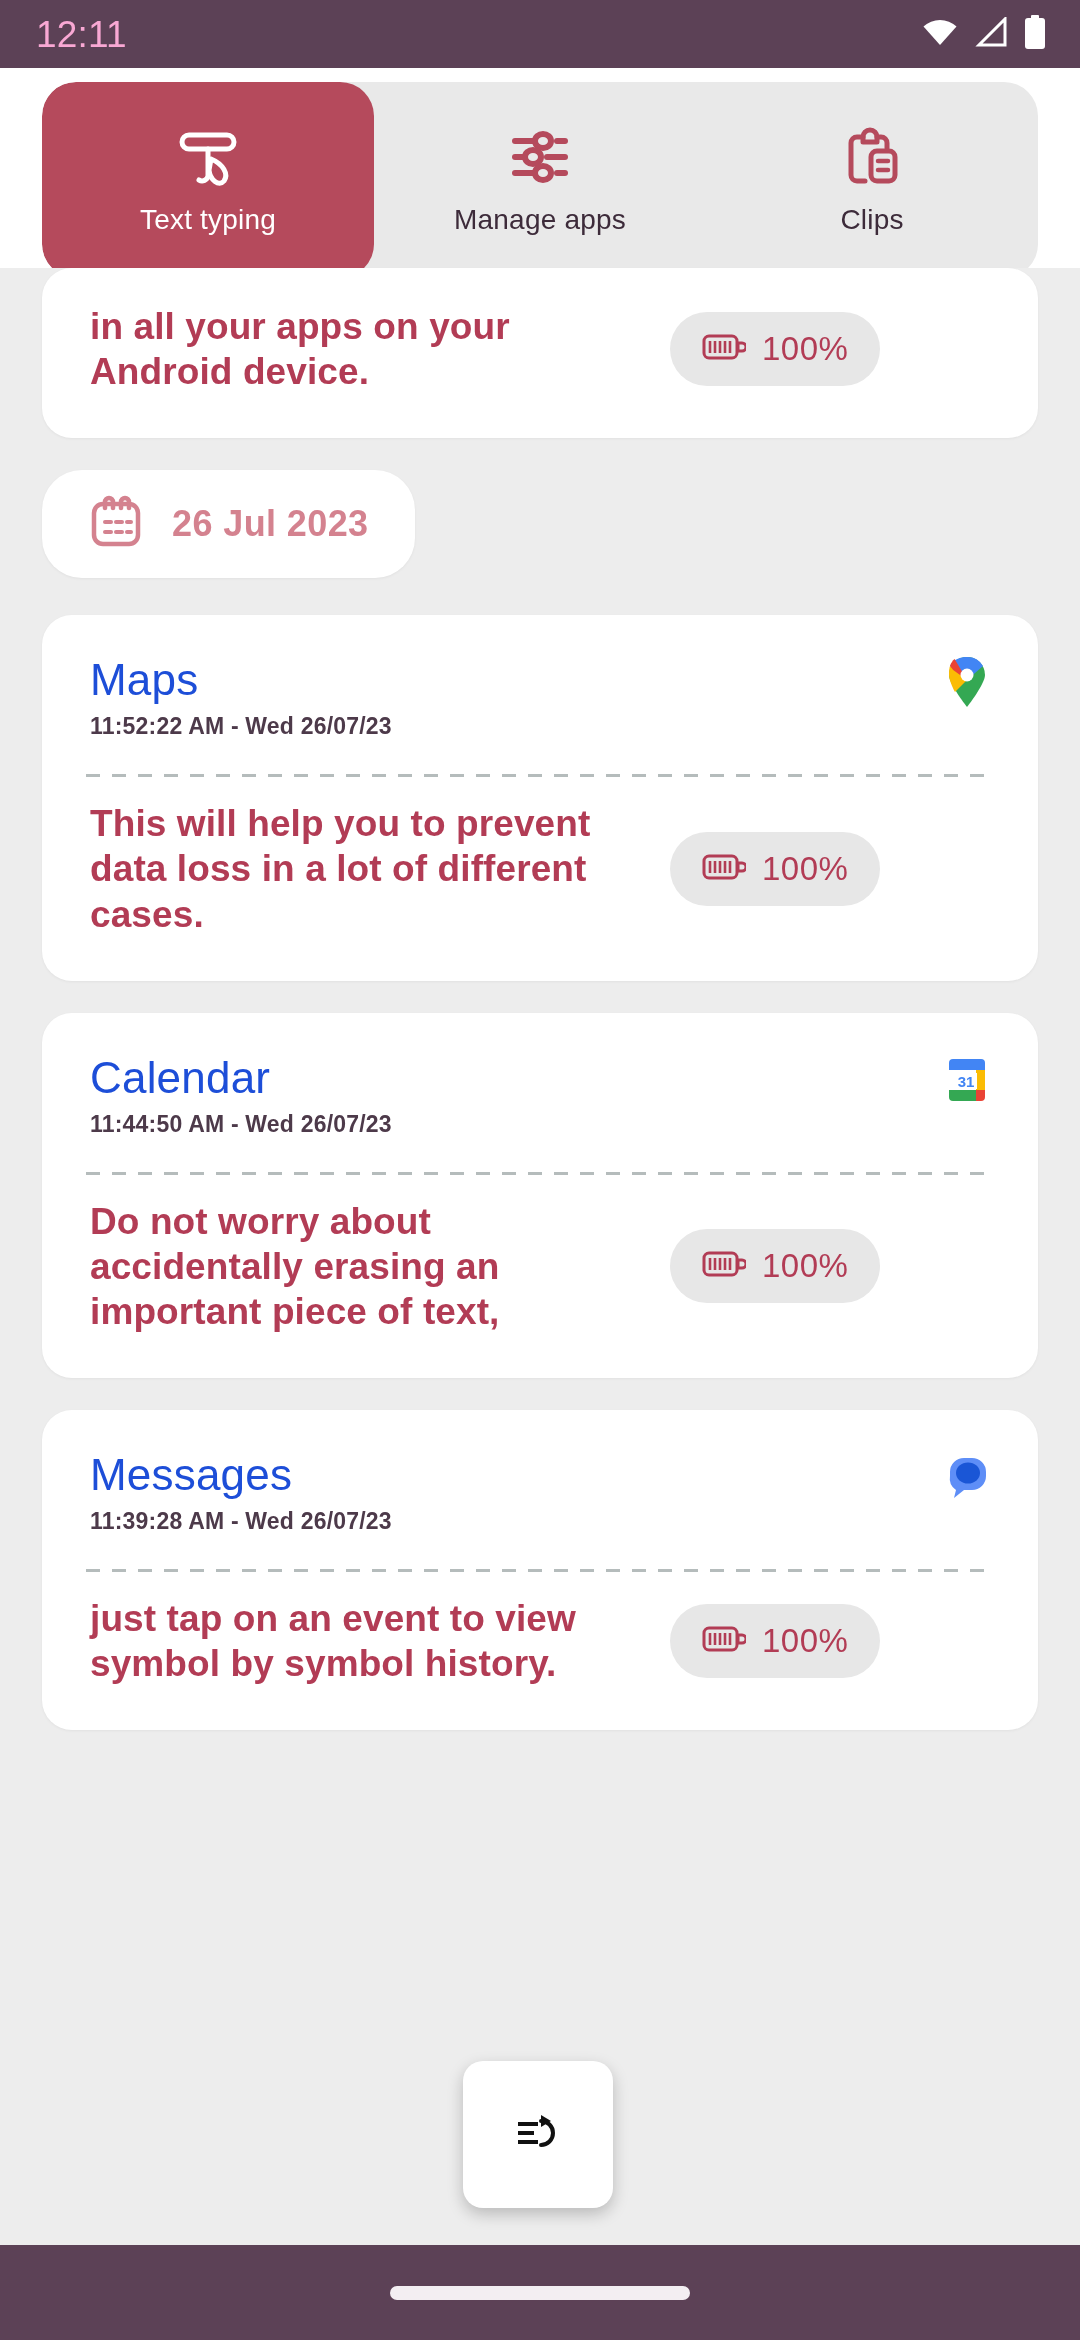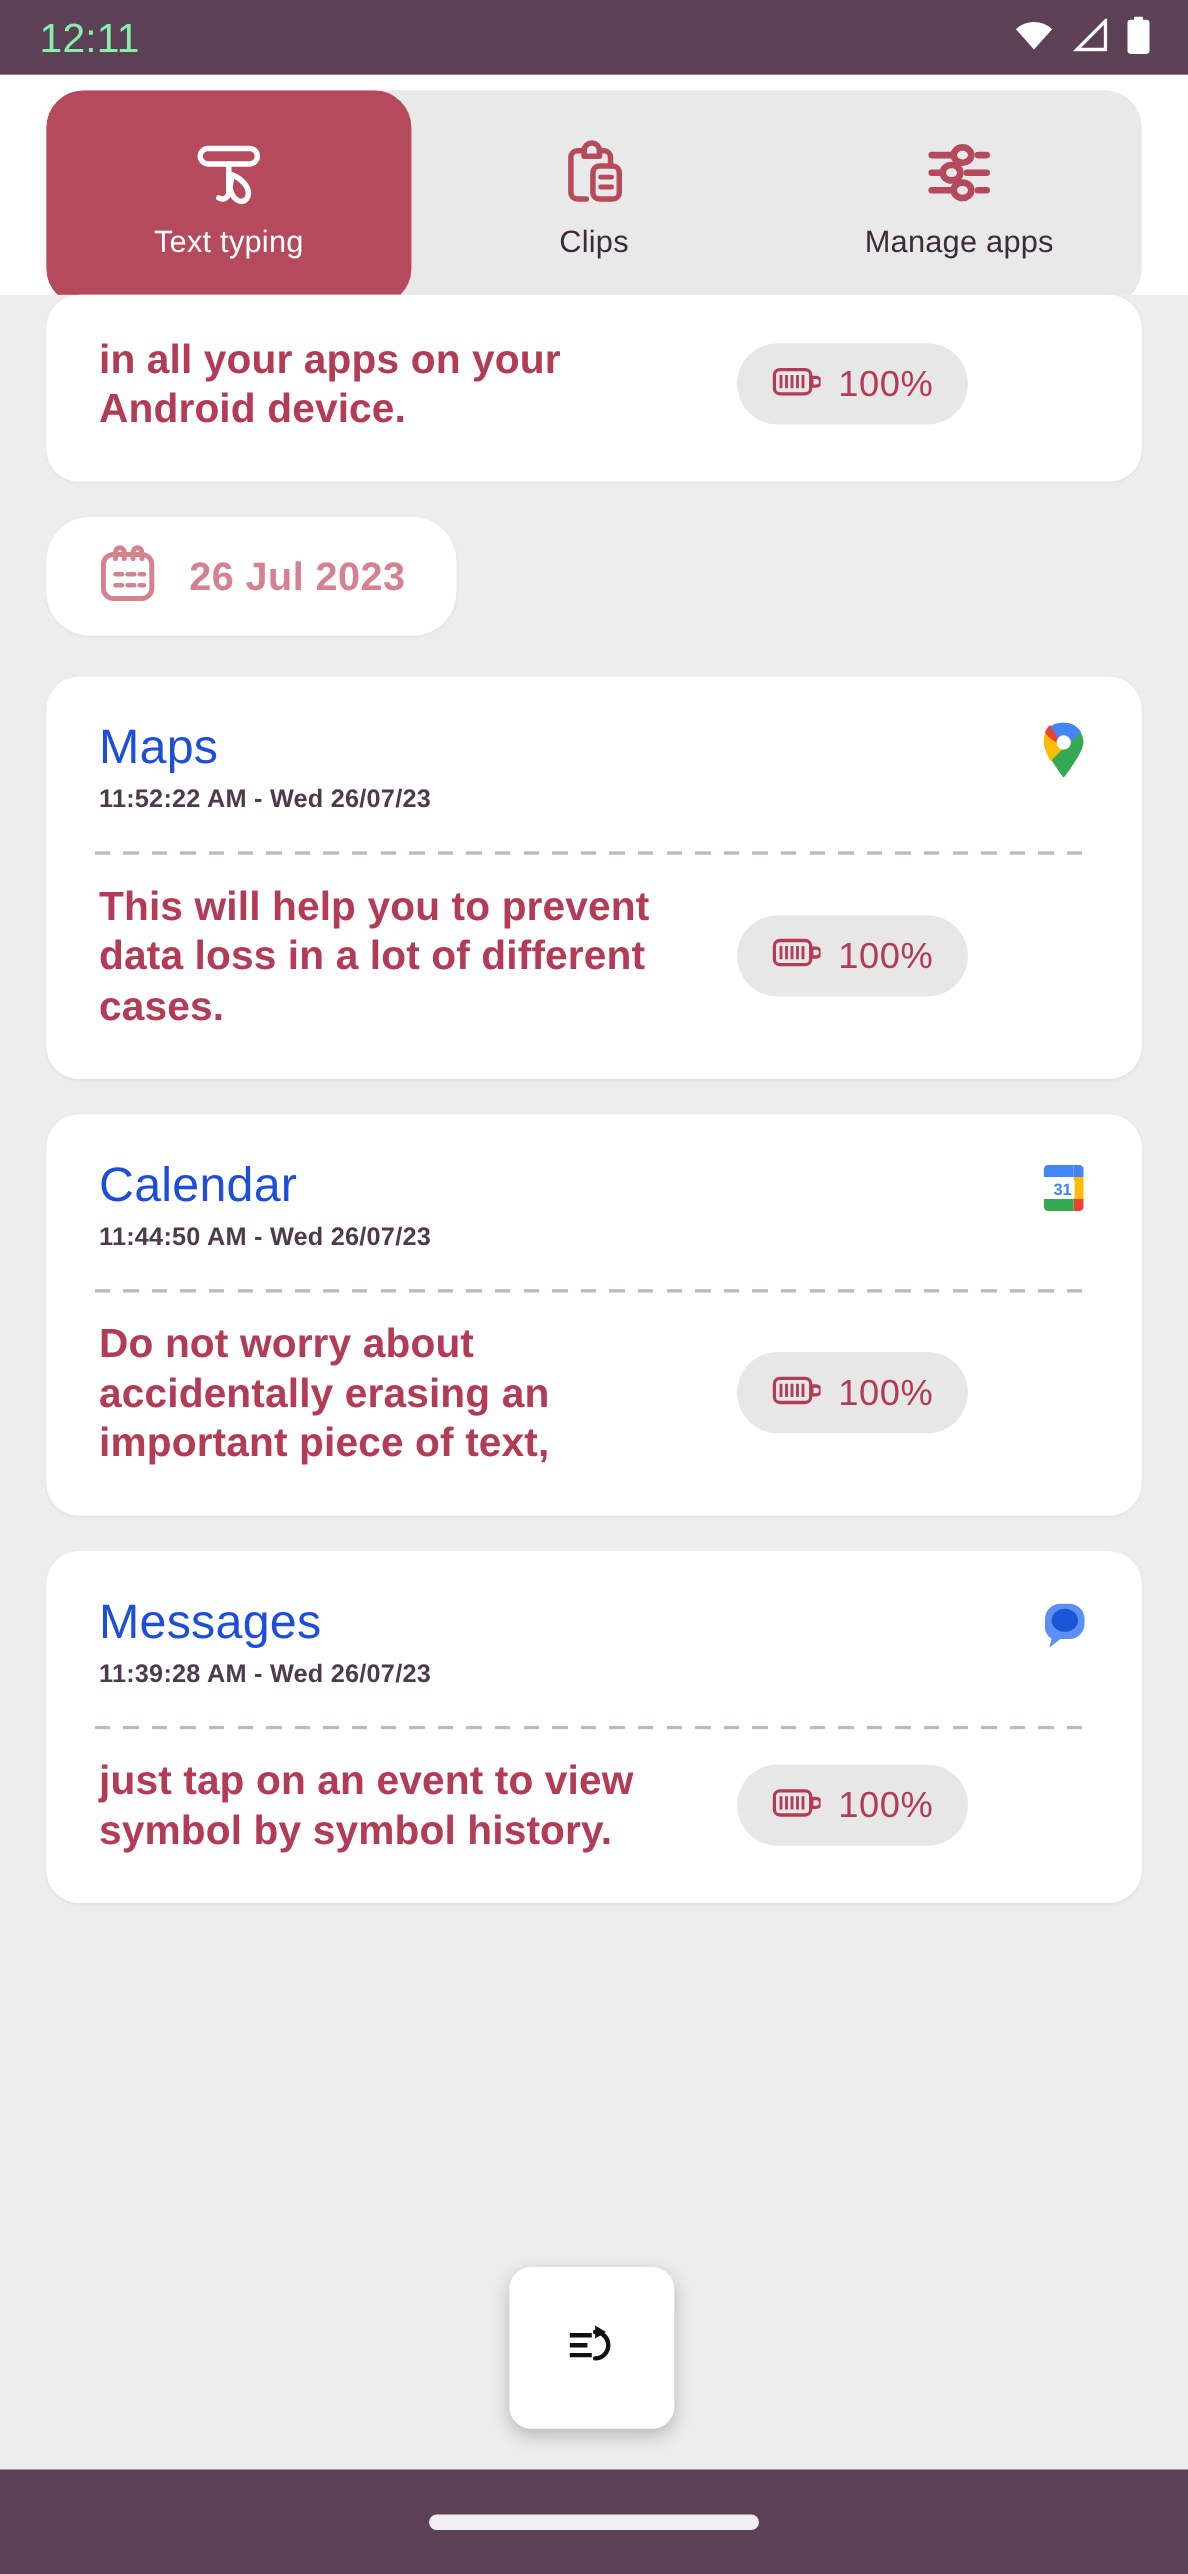--- a/index.html
+++ b/index.html
@@ -17,21 +17,21 @@
   
   .status-bar {
     height: 68px;
     background: #5c4156;
     display: flex;
     align-items: center;
     justify-content: space-between;
     padding: 0 34px 0 36px;
   }
   .status-clock {
-    color: #86efac;
+    color: #f9a8d4;
     font-size: 37px;
     font-weight: 400;
     letter-spacing: 0.2px;
     line-height: 1;
   }
   .status-icons {
     display: flex;
     align-items: center;
     gap: 17px;
   }
@@ -250,47 +250,47 @@
           <path d="M10 9 H48 A7 7 0 0 1 48 23 H10 A7 7 0 0 1 10 9 Z" fill="none" stroke="#ffffff" stroke-width="5"></path>
           <path d="M29 23 V50 A6 6 0 0 1 20 54" fill="none" stroke="#ffffff" stroke-width="5" stroke-linecap="round"></path>
           <path d="M32 33 C44 38 50 48 45 55 C40 61 31 54 30 44 Z" fill="none" stroke="#ffffff" stroke-width="5" stroke-linejoin="round"></path>
         </svg>
       </div>
       <div class="tab-label">Text typing</div>
     </div>
 
     <div class="tab">
       <div class="tab-icon">
-        <svg width="58" height="62" viewBox="0 0 58 62">
-          <path d="M20 11 H14 A6 6 0 0 0 8 17 V49 A6 6 0 0 0 14 55 H22" fill="none" stroke="#b54a5c" stroke-width="5" stroke-linecap="round"></path>
-          <path d="M34 11 H38 A6 6 0 0 1 44 17 V22" fill="none" stroke="#b54a5c" stroke-width="5" stroke-linecap="round"></path>
-          <path d="M20 11 A7 7 0 0 1 34 11 V16 H20 Z" fill="none" stroke="#b54a5c" stroke-width="5" stroke-linejoin="round"></path>
-          <rect x="28" y="25" width="24" height="30" rx="6" fill="none" stroke="#b54a5c" stroke-width="5"></rect>
-          <line x1="35" y1="35" x2="45" y2="35" stroke="#b54a5c" stroke-width="4.5" stroke-linecap="round"></line>
-          <line x1="35" y1="44" x2="45" y2="44" stroke="#b54a5c" stroke-width="4.5" stroke-linecap="round"></line>
-        </svg>
-      </div>
-      <div class="tab-label">Clips</div>
-    </div>
-
-    <div class="tab">
-      <div class="tab-icon">
         <svg width="62" height="58" viewBox="0 0 62 58">
           <line x1="6" y1="13" x2="26" y2="13" stroke="#b54a5c" stroke-width="6" stroke-linecap="round"></line>
           <ellipse cx="34" cy="13" rx="8" ry="7" fill="none" stroke="#b54a5c" stroke-width="6"></ellipse>
           <line x1="48" y1="13" x2="56" y2="13" stroke="#b54a5c" stroke-width="6" stroke-linecap="round"></line>
           <line x1="6" y1="29" x2="16" y2="29" stroke="#b54a5c" stroke-width="6" stroke-linecap="round"></line>
           <ellipse cx="24" cy="29" rx="8" ry="7" fill="none" stroke="#b54a5c" stroke-width="6"></ellipse>
           <line x1="38" y1="29" x2="56" y2="29" stroke="#b54a5c" stroke-width="6" stroke-linecap="round"></line>
           <line x1="6" y1="45" x2="26" y2="45" stroke="#b54a5c" stroke-width="6" stroke-linecap="round"></line>
           <ellipse cx="34" cy="45" rx="8" ry="7" fill="none" stroke="#b54a5c" stroke-width="6"></ellipse>
           <line x1="48" y1="45" x2="56" y2="45" stroke="#b54a5c" stroke-width="6" stroke-linecap="round"></line>
         </svg>
       </div>
       <div class="tab-label">Manage apps</div>
+    </div>
+
+    <div class="tab">
+      <div class="tab-icon">
+        <svg width="58" height="62" viewBox="0 0 58 62">
+          <path d="M20 11 H14 A6 6 0 0 0 8 17 V49 A6 6 0 0 0 14 55 H22" fill="none" stroke="#b54a5c" stroke-width="5" stroke-linecap="round"></path>
+          <path d="M34 11 H38 A6 6 0 0 1 44 17 V22" fill="none" stroke="#b54a5c" stroke-width="5" stroke-linecap="round"></path>
+          <path d="M20 11 A7 7 0 0 1 34 11 V16 H20 Z" fill="none" stroke="#b54a5c" stroke-width="5" stroke-linejoin="round"></path>
+          <rect x="28" y="25" width="24" height="30" rx="6" fill="none" stroke="#b54a5c" stroke-width="5"></rect>
+          <line x1="35" y1="35" x2="45" y2="35" stroke="#b54a5c" stroke-width="4.5" stroke-linecap="round"></line>
+          <line x1="35" y1="44" x2="45" y2="44" stroke="#b54a5c" stroke-width="4.5" stroke-linecap="round"></line>
+        </svg>
+      </div>
+      <div class="tab-label">Clips</div>
     </div>
 
   </div>
 </div>
 
 <div class="content">
 
   
   <div class="card clipped">
     <div class="card-body" style="padding-top:36px;">

